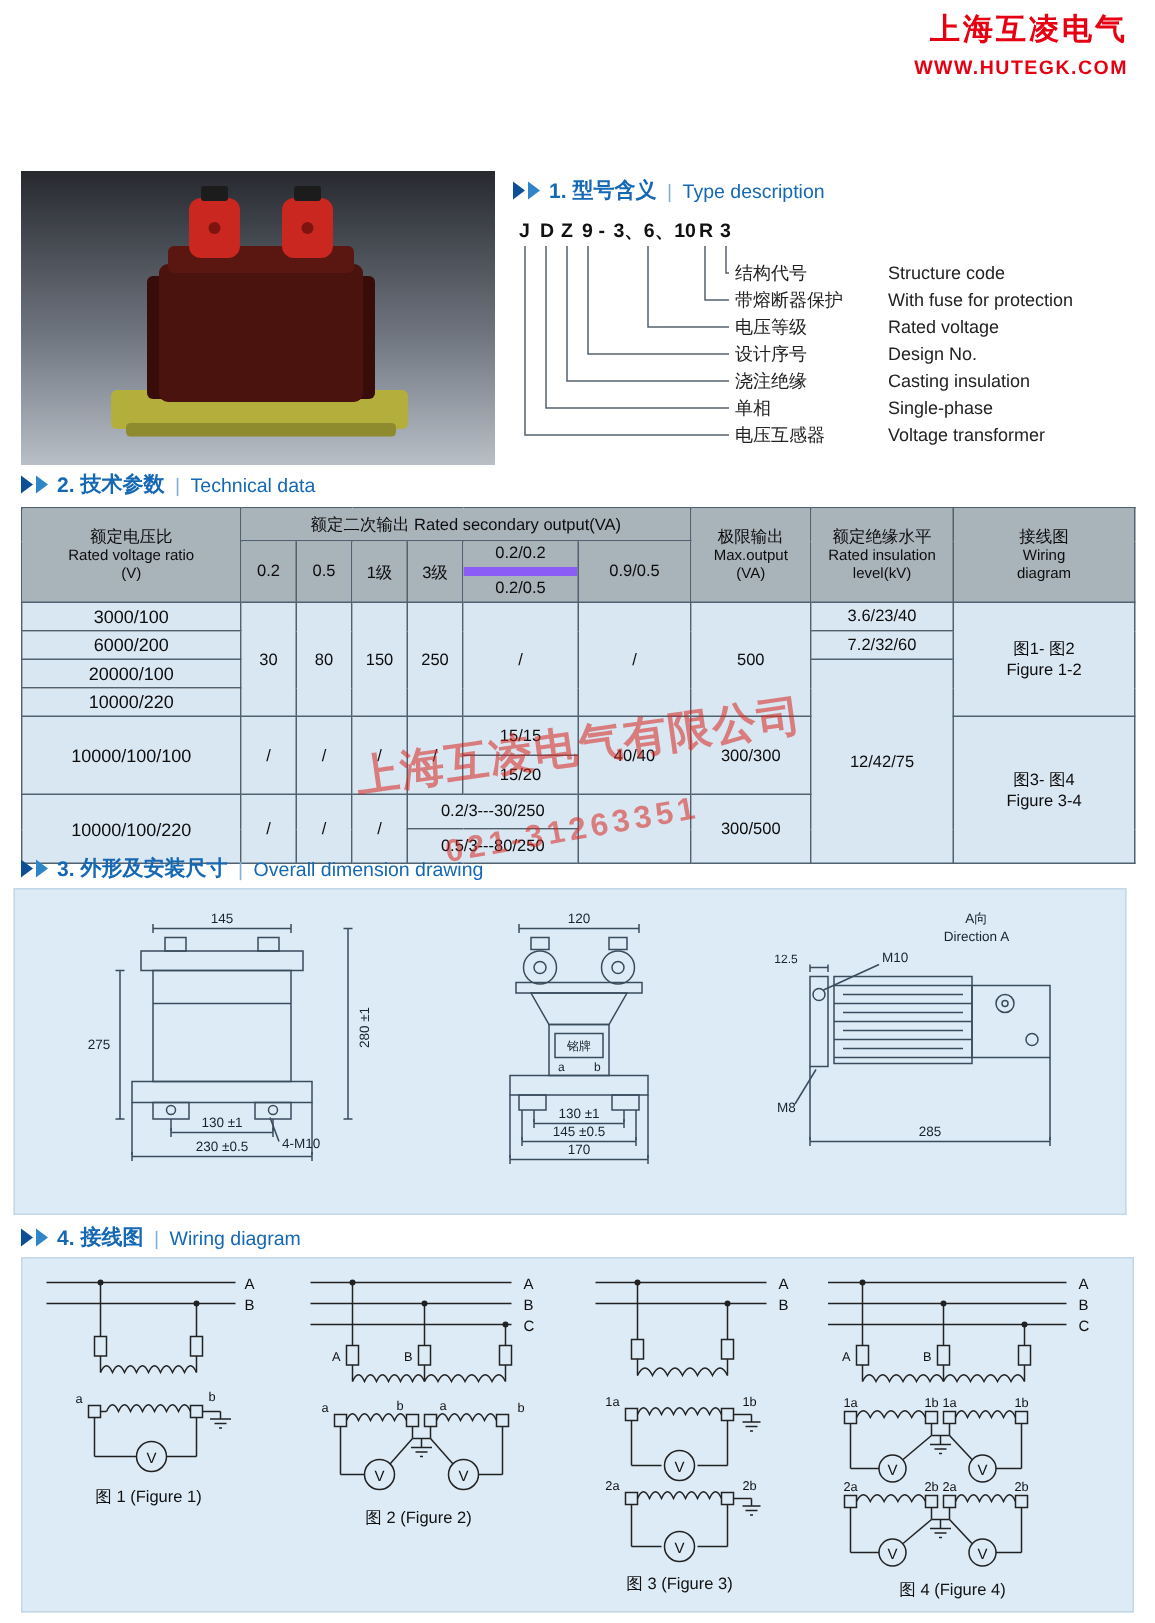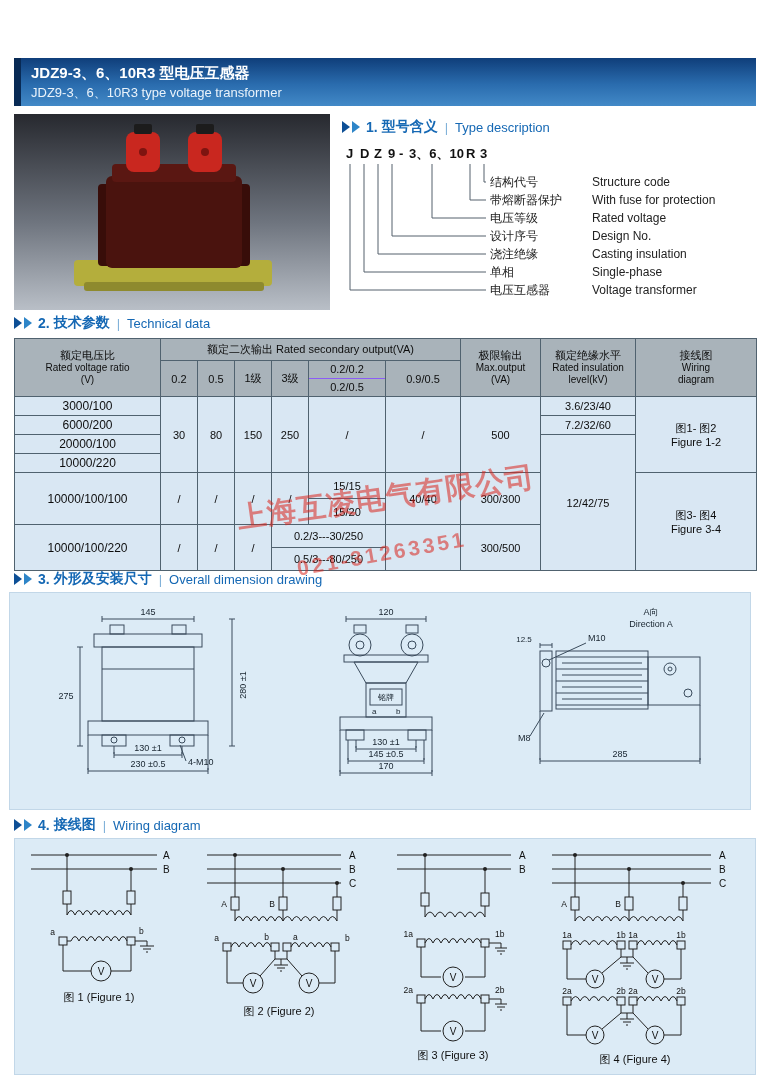--- a/index.html
+++ b/index.html
@@ -42,21 +42,21 @@
   
   .sec2-head{left:14px;top:314px;}
   .table-wrap{position:absolute;left:14px;top:338px;width:742px;}
   table{border-collapse:collapse;table-layout:fixed;width:742px;}
   th,td{border:1px solid #50626f;text-align:center;vertical-align:middle;padding:0;font-weight:normal;overflow:hidden;}
   thead th{background:#a9b3ba;font-size:11px;color:#0d0d0d;}
   tbody td{background:#d9e7f3;font-size:11px;color:#0d0d0d;}
   .hcn{font-size:11px;line-height:13px;}
   .hen{font-size:10px;line-height:12px;}
   .dual > div{height:17px;line-height:17px;}
-  .dual .dlow{border-top:1px solid #8b5cf6;}
+  .dual .dlow{border-top:6px solid #8b5cf6;}
   .rowlabel{font-size:12px;}
   tr.h19{height:19px;padding-left:32px;} tr.h26{height:26px;} tr.h23{height:23px;}
   tr.hh1{height:22px;} tr.hh2{height:34px;}
   .wircell div{line-height:14px;}
 
   
   .wm1{position:absolute;left:236px;top:478px;font-size:29px;font-weight:bold;color:rgba(217,37,28,0.55);
        transform:rotate(-8deg);letter-spacing:1px;z-index:6;pointer-events:none;}
   .wm2{position:absolute;left:296px;top:542px;font-size:21px;font-weight:bold;color:rgba(217,37,28,0.55);
        transform:rotate(-10deg);letter-spacing:3px;z-index:6;pointer-events:none;}
@@ -75,25 +75,25 @@
   .wsvg .dot{fill:#222;stroke:none;}
   .wsvg text{fill:#111;stroke:none;font-size:10px;font-family:inherit;}
   .wsvg .sm{font-size:8.5px;}
   .wsvg .cap{font-size:11px;}
 </style>
 </head>
 <body>
 
 <div class="page">
 
-
-  <div class="titlebar">
-    <div class="t-cn">JDZ9-3、6、10R3 型电压互感器</div>
-    <div class="t-en">JDZ9-3、6、10R3  type voltage transformer</div>
-  </div>
+  <div class="topbar">
+    <div class="brand">上海互凌电气</div>
+    <div class="site">WWW.HUTEGK.COM</div>
+  </div>
+
 
   <div class="photo">
     <svg width="316" height="196" viewBox="0 0 316 196">
       <defs>
         <linearGradient id="pbg" x1="0" y1="0" x2="0" y2="1">
           <stop offset="0" stop-color="#27292f"></stop>
           <stop offset="0.55" stop-color="#6e747e"></stop>
           <stop offset="1" stop-color="#b9bfc7"></stop>
         </linearGradient>
       </defs>

